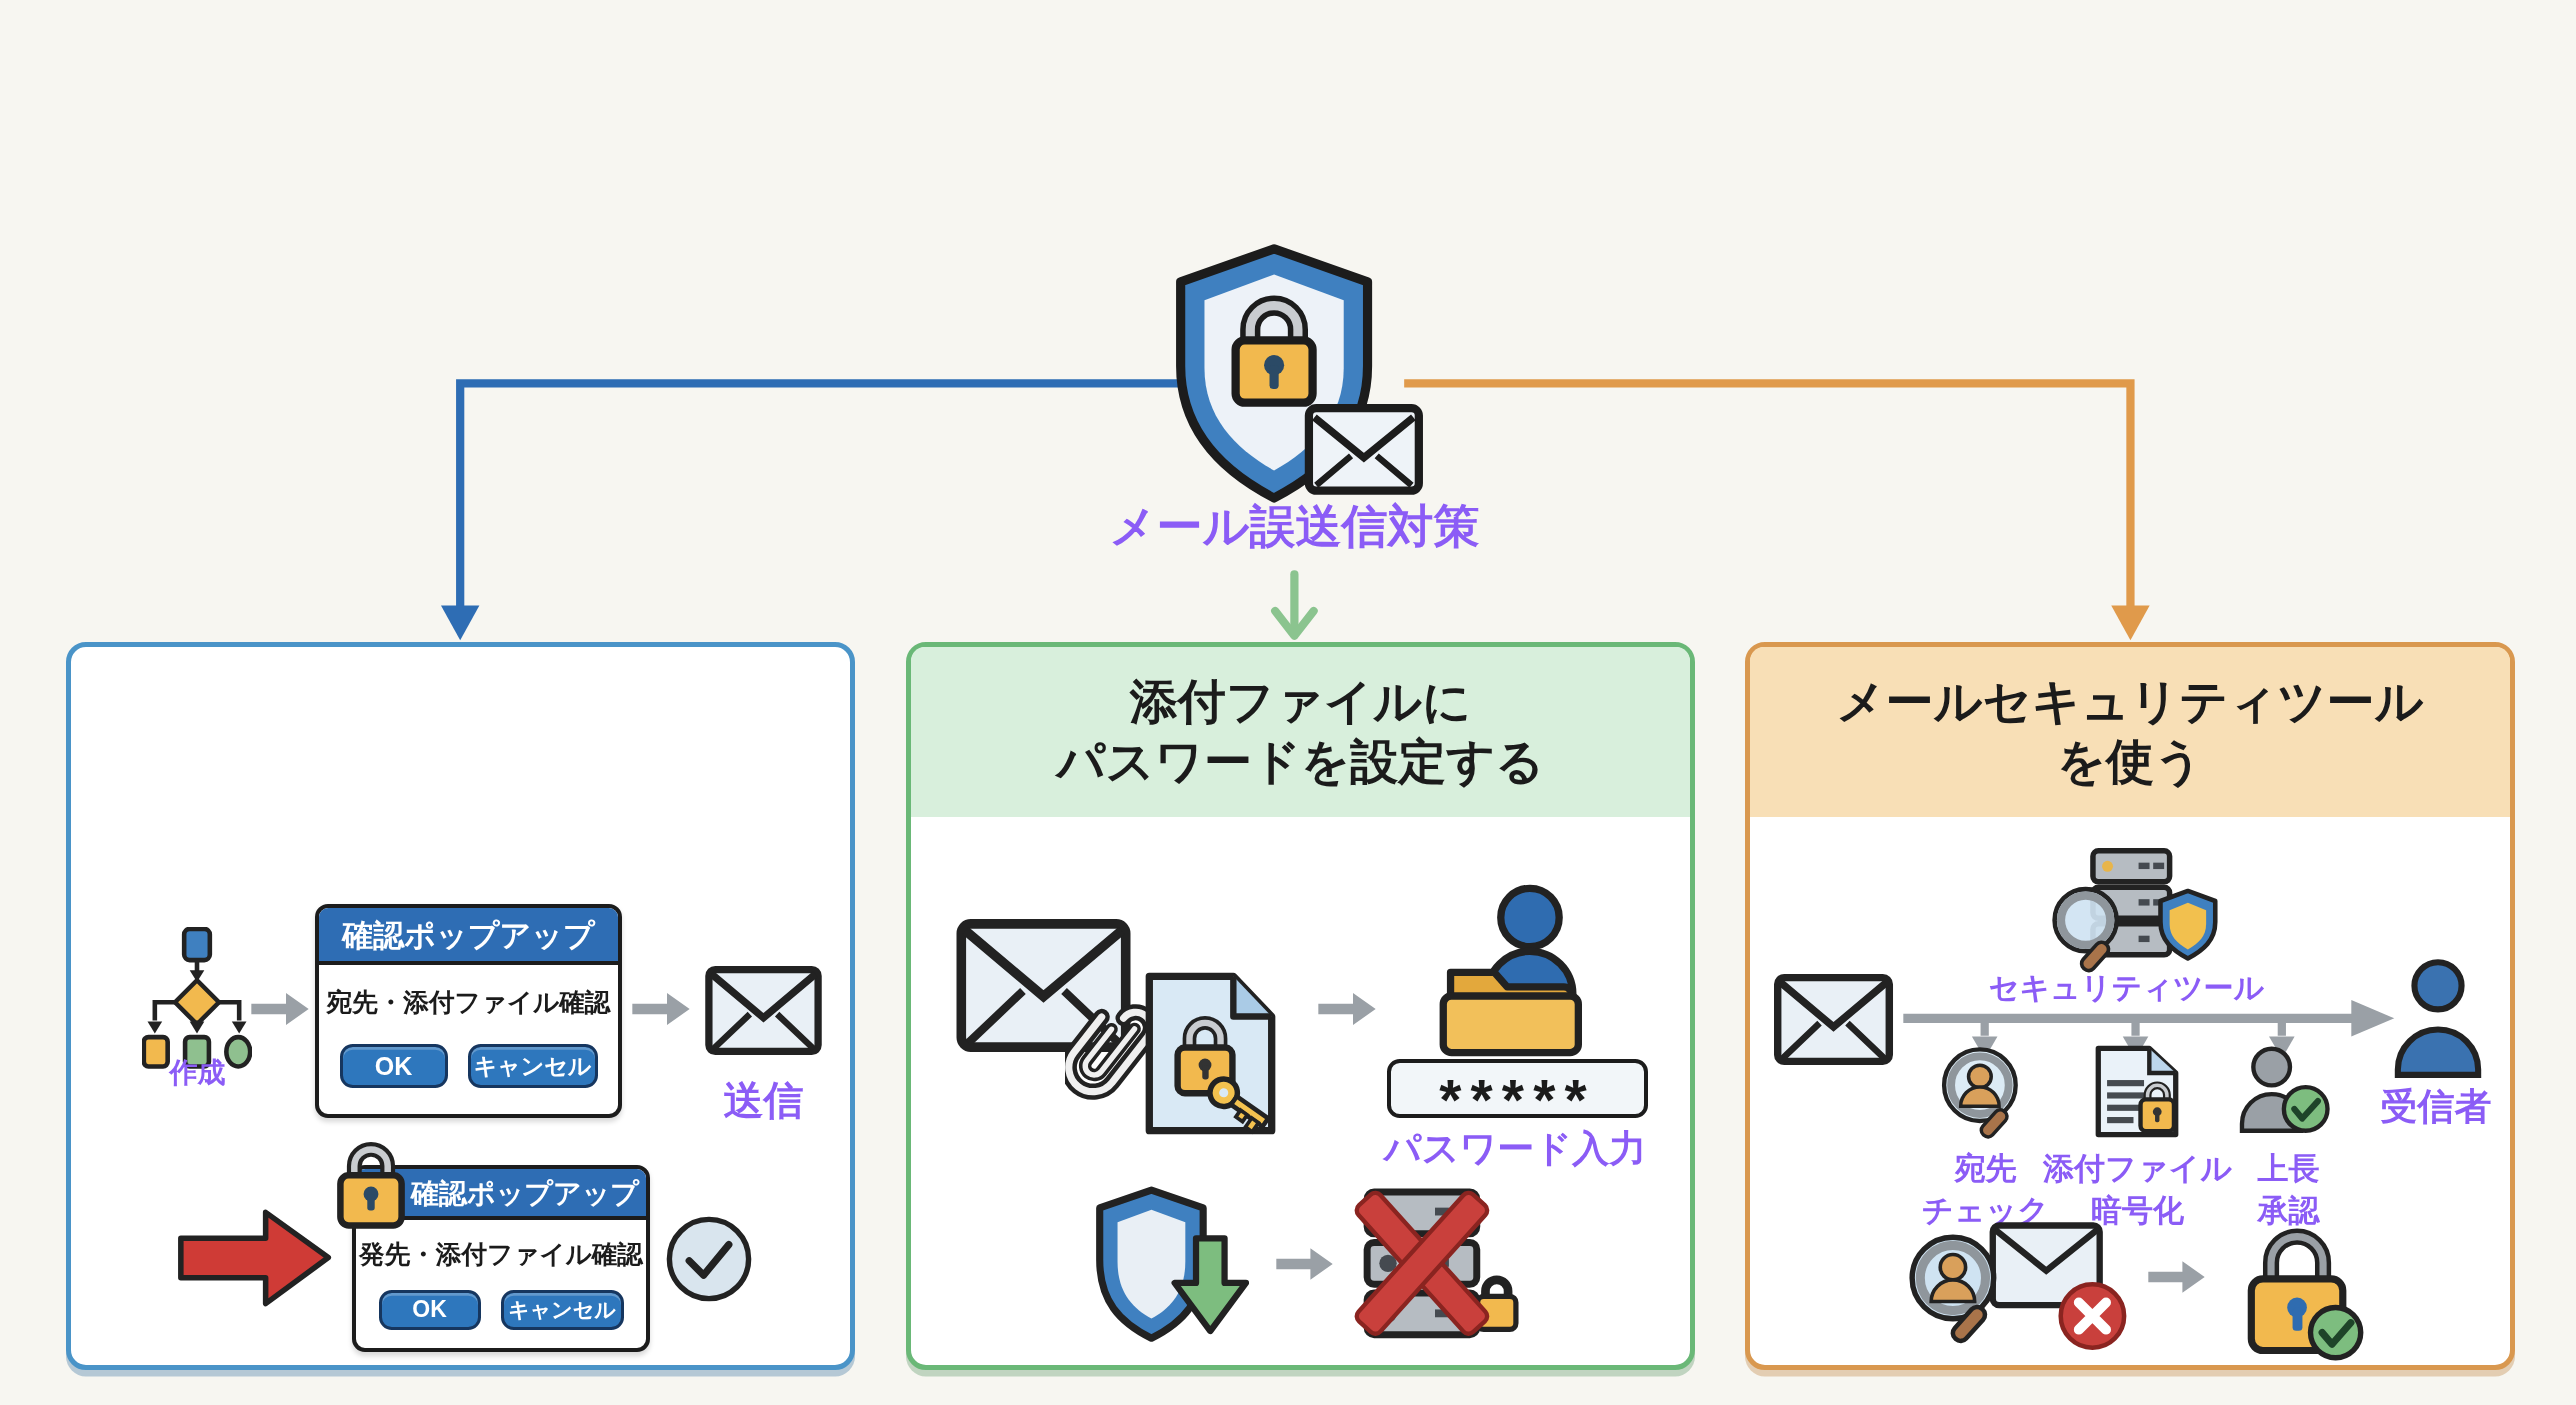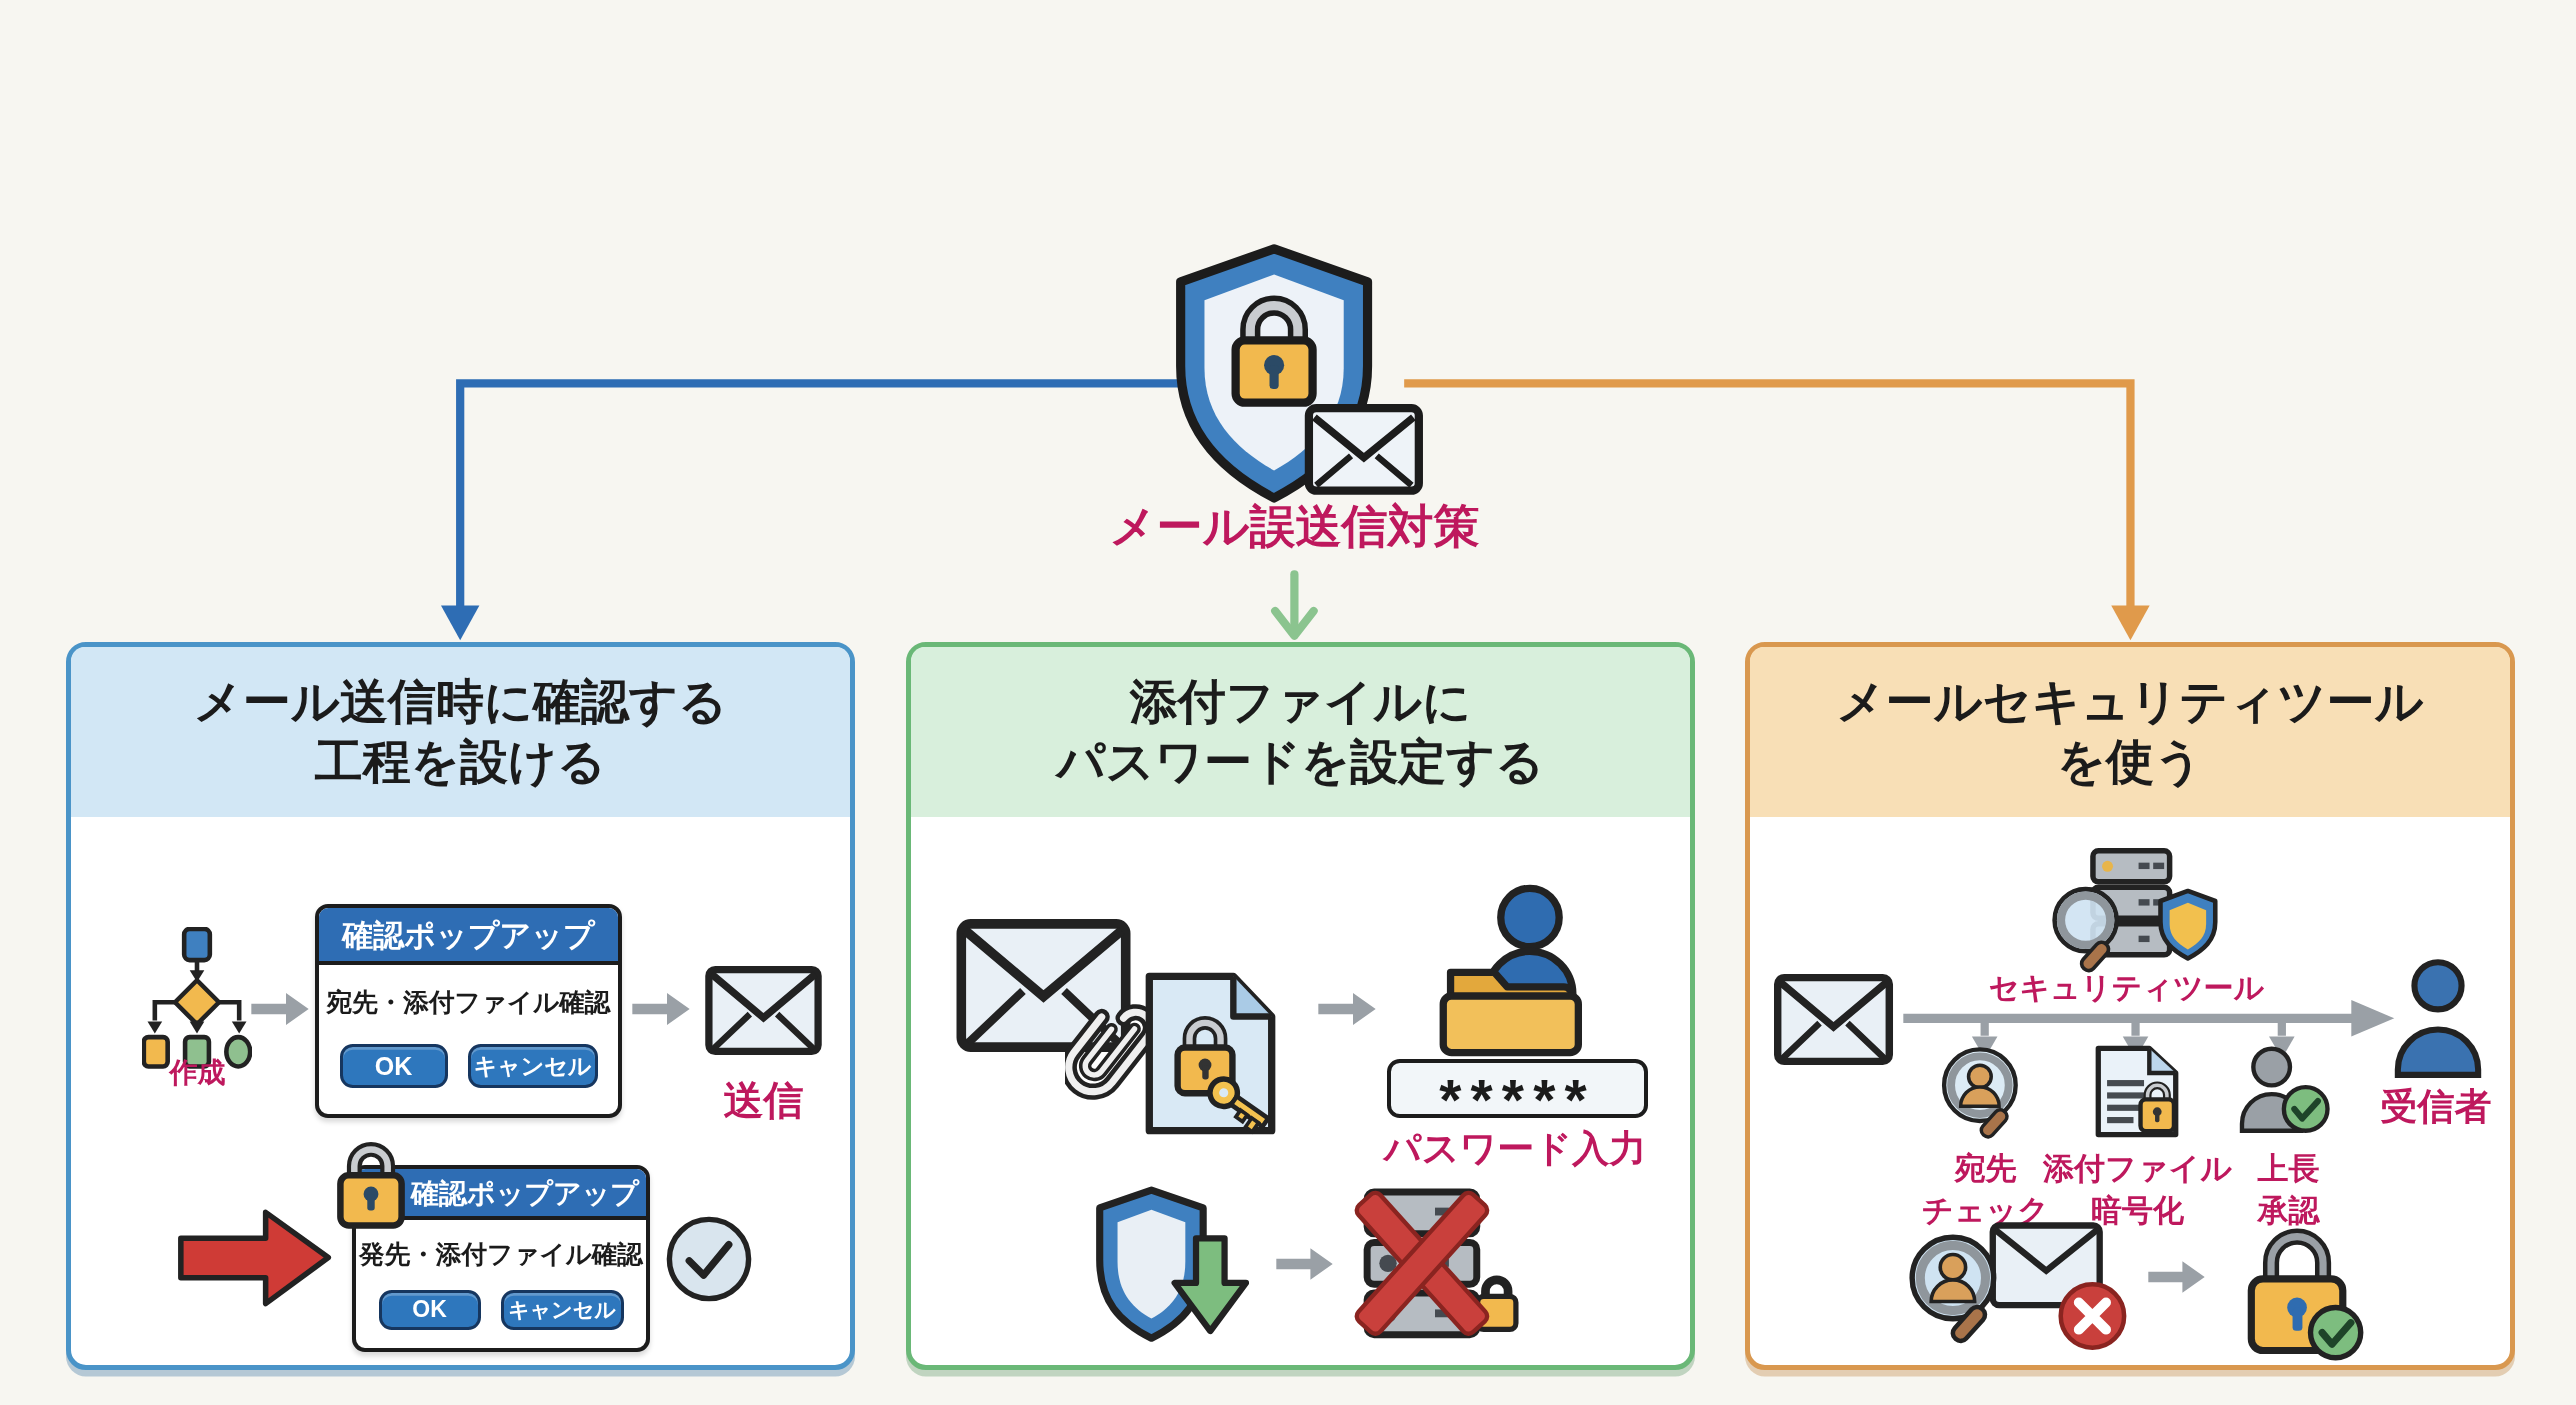--- a/index.html
+++ b/index.html
@@ -4,21 +4,21 @@
 <style>
   html,body{margin:0;padding:0;background:#f0eee9;}
   *{box-sizing:border-box;}
   .canvas{
     position:relative;width:2576px;height:1405px;overflow:hidden;
     background:#f7f6f1;
     font-family:"Liberation Sans","DejaVu Sans",sans-serif;
     color:#1b1b1b;
   }
   .abs{position:absolute;}
-  .lbl{position:absolute;font-weight:700;text-align:center;color:#be185d;line-height:1.25;}
+  .lbl{position:absolute;font-weight:700;text-align:center;color:#8b5cf6;line-height:1.25;}
 
   
   .banner{
     position:absolute;left:66px;top:60px;width:2444px;height:145px;
     background:#2b6cb4;border:3.7px solid #235e9f;border-radius:9.1px;
     box-shadow:inset 0 4.6px 0 rgba(255,255,255,.14), inset 0 -6.4px 0 rgba(0,0,0,.20), 0 3.7px 5.5px rgba(0,0,0,.12);
     display:flex;align-items:center;justify-content:center;
   }
   .banner span{color:#fff;font-weight:700;font-size:70px;letter-spacing:1.8px;text-shadow:0 2.7px 2.7px rgba(0,0,0,.25);}
 
@@ -76,24 +76,20 @@
     <rect x="125" y="141" width="10" height="26" rx="4" fill="#2b4a66"></rect>
     <g transform="translate(168,188)">
       <rect x="0" y="0" width="120" height="90" rx="8" fill="#eef3f8" stroke="#1c1c1c" stroke-width="9"></rect>
       <path d="M6 10 L60 54 L114 10" fill="none" stroke="#1c1c1c" stroke-width="8"></path>
       <path d="M8 84 L46 52 M112 84 L74 52" fill="none" stroke="#1c1c1c" stroke-width="7"></path>
     </g>
   </svg>
   <div class="lbl" style="left:1020px;top:498px;width:549px;font-size:46px;">メール誤送信対策</div>
 
   <div class="box left">
-    <div class="box-header">
-      <div>メール送信時に確認する</div>
-      <div>工程を設ける</div>
-    </div>
 
     <svg class="abs" style="left:71px;top:280px" width="110" height="145" viewBox="0 0 120 158">
       <rect x="46" y="2" width="28" height="34" rx="6" fill="#3f80c0" stroke="#222" stroke-width="5"></rect>
       <path d="M60 36 V48" stroke="#222" stroke-width="5"></path>
       <polygon points="60,60 52,47 68,47" fill="#222"></polygon>
       <polygon points="60,58 84,82 60,106 36,82" fill="#f2b94e" stroke="#222" stroke-width="5" stroke-linejoin="round"></polygon>
       <path d="M36 82 H14 V102 M84 82 H106 V102 M60 106 V102" fill="none" stroke="#222" stroke-width="5"></path>
       <polygon points="14,116 6,103 22,103" fill="#222"></polygon>
       <polygon points="60,116 52,103 68,103" fill="#222"></polygon>
       <polygon points="106,116 98,103 114,103" fill="#222"></polygon>

